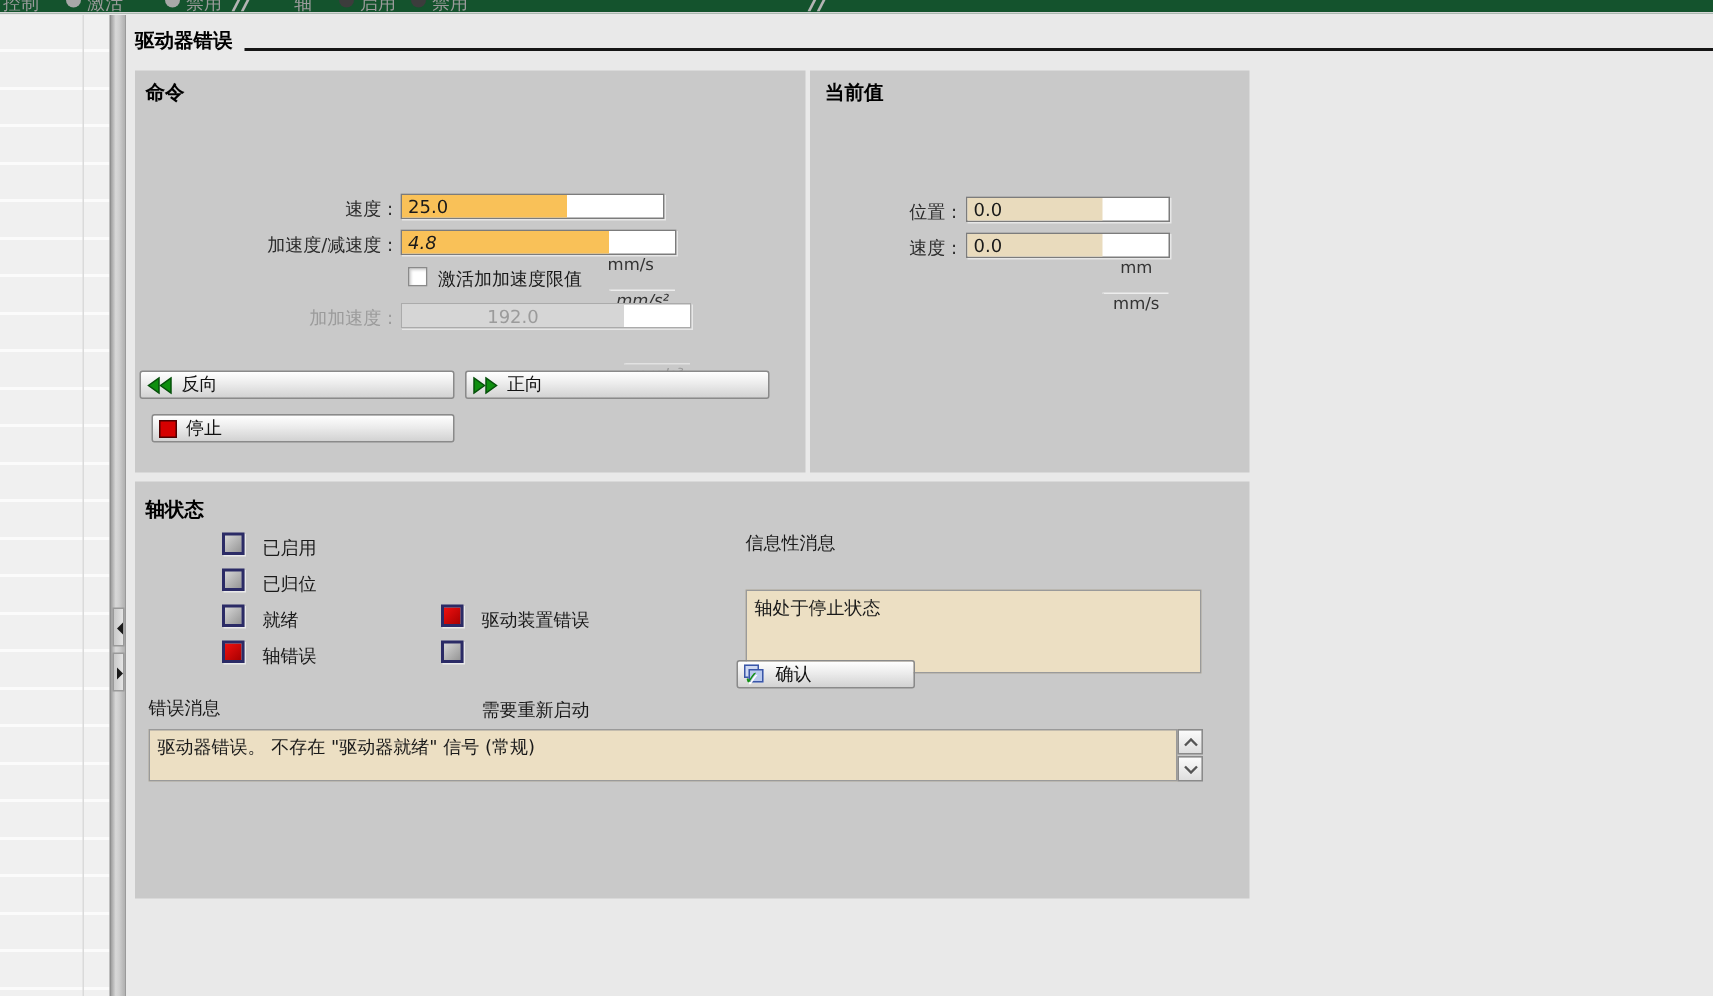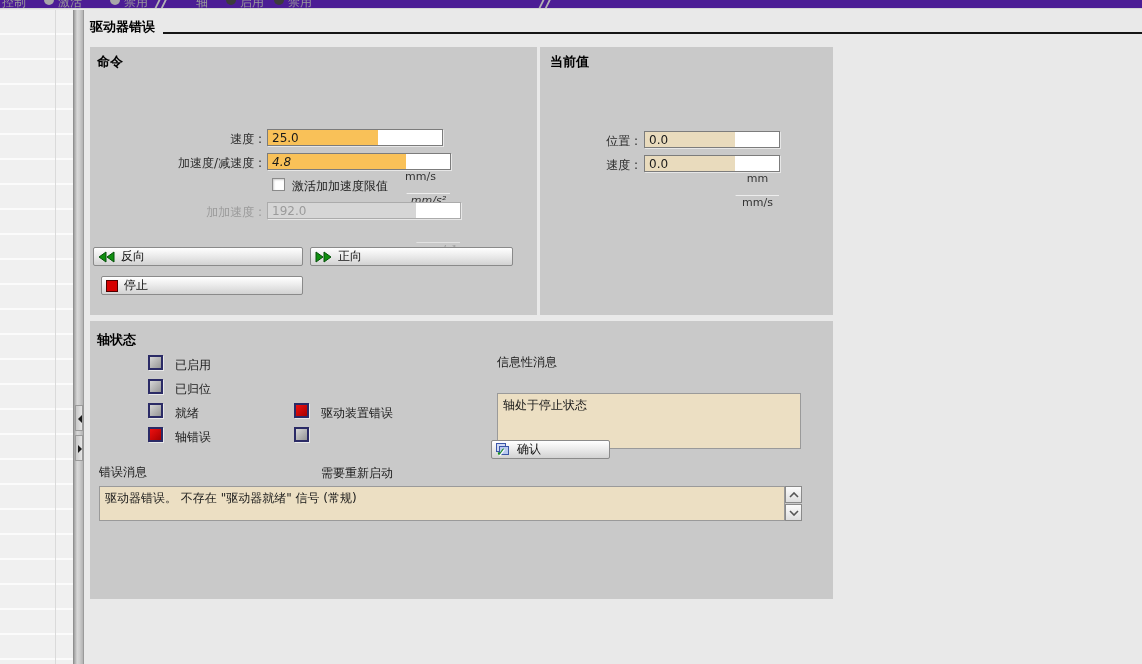--- a/index.html
+++ b/index.html
@@ -1,20 +1,20 @@
 <!DOCTYPE html>
 <html><head>
 <meta charset="utf-8">
 <style>
   * { margin:0; padding:0; box-sizing:border-box; }
   html,body { width:1142px; height:664px; overflow:hidden; }
   body { font-family:"DejaVu Sans","Liberation Sans",sans-serif; font-size:12px; color:#1a1a1a; background:#e9e9e9; position:relative; }
 
   
-  .toolbar { position:absolute; left:0; top:0; width:1142px; height:9px; background:#4c1d95; overflow:hidden; border-bottom:1px solid #d6d6d6; }
+  .toolbar { position:absolute; left:0; top:0; width:1142px; height:9px; background:#14532d; overflow:hidden; border-bottom:1px solid #d6d6d6; }
   .tb-frag { position:absolute; top:-6px; color:#9b9b9b; font-size:12px; white-space:nowrap; }
   .tb-f1{left:2px;} .tb-f2{left:58px;} .tb-f3{left:124px;} .tb-f4{left:156px; font-style:italic; font-weight:bold; color:#b4b4b4; font-size:17px; top:-9px;}
   .tb-f5{left:196px;} .tb-f6{left:240px;} .tb-f7{left:288px;} .tb-f8{left:540px; font-style:italic; font-weight:bold; color:#b4b4b4; font-size:17px; top:-9px;}
   .tb-dot { position:absolute; top:-5px; width:10px; height:10px; border-radius:50%; }
   .tb-dot.light { background:#a8a8a8; }
   .tb-dot.dark  { background:#3c3c3c; }
   .td-1{left:44px;} .td-2{left:110px;} .td-3{left:226px;} .td-4{left:274px;}
 
   
   .left-panel { position:absolute; left:0; top:10px; width:73px; height:654px;
@@ -39,21 +39,21 @@
   .panel-current { left:540px; top:47px; width:293px; height:268px; }
   .panel-status  { left:90px; top:321px; width:743px; height:278px; }
   .panel-h { position:absolute; font-size:13px; font-weight:bold; color:#000; }
 
   
   .field { position:absolute; height:17px; border:1px solid #7c7c7c; display:flex; background:#fff; box-shadow:1px 1px 0 rgba(255,255,255,.55); }
   .field .val  { flex:1; background:#f9c158; padding:1px 4px; color:#1a1a1a; overflow:hidden; white-space:nowrap; }
   .field .unit { width:44px; background:#ededed; color:#333; text-align:center; padding-top:1px; border-left:1px solid #d8d8d8; font-size:11px;margin-top:39px; }
   .field.tan .val { background:#e9dbbd; }
   .field.disabled { border-color:#ababab; }
-  .field.disabled .val { background:#d6d6d6; color:#9b9b9b; }
+  .field.disabled .val { background:#d6d6d6; color:#9b9b9b;text-align:center; }
   .field.disabled .unit { background:#e2e2e2; color:#9b9b9b; }
   .flabel { position:absolute; width:150px; text-align:right; color:#2a2a2a; white-space:nowrap; }
   .flabel.disabled { color:#9b9b9b; }
 
   
   .dropdown { position:absolute; left:178px; top:10px; width:197px; height:19px; border:1px solid #7c7c7c; display:flex; background:#f9c158; box-shadow:1px 1px 0 rgba(255,255,255,.55); }
   .dropdown .dval { flex:1; padding:2px 6px; }
   .dd-btn { width:17px; background:linear-gradient(#fdfdfd,#e3e3e3 50%,#c9c9c9); border-left:1px solid #8a8a8a; display:flex; align-items:center; justify-content:center; font-size:8px; color:#111; }
 
   

